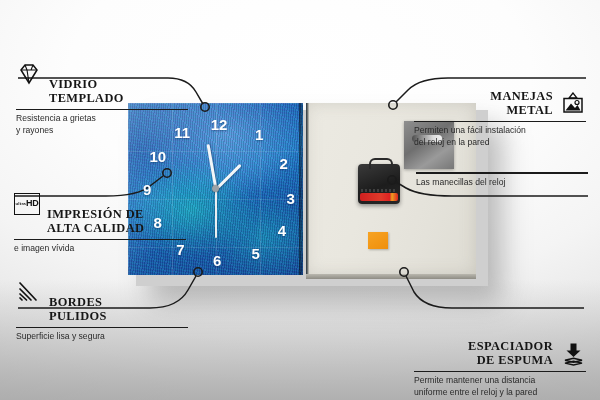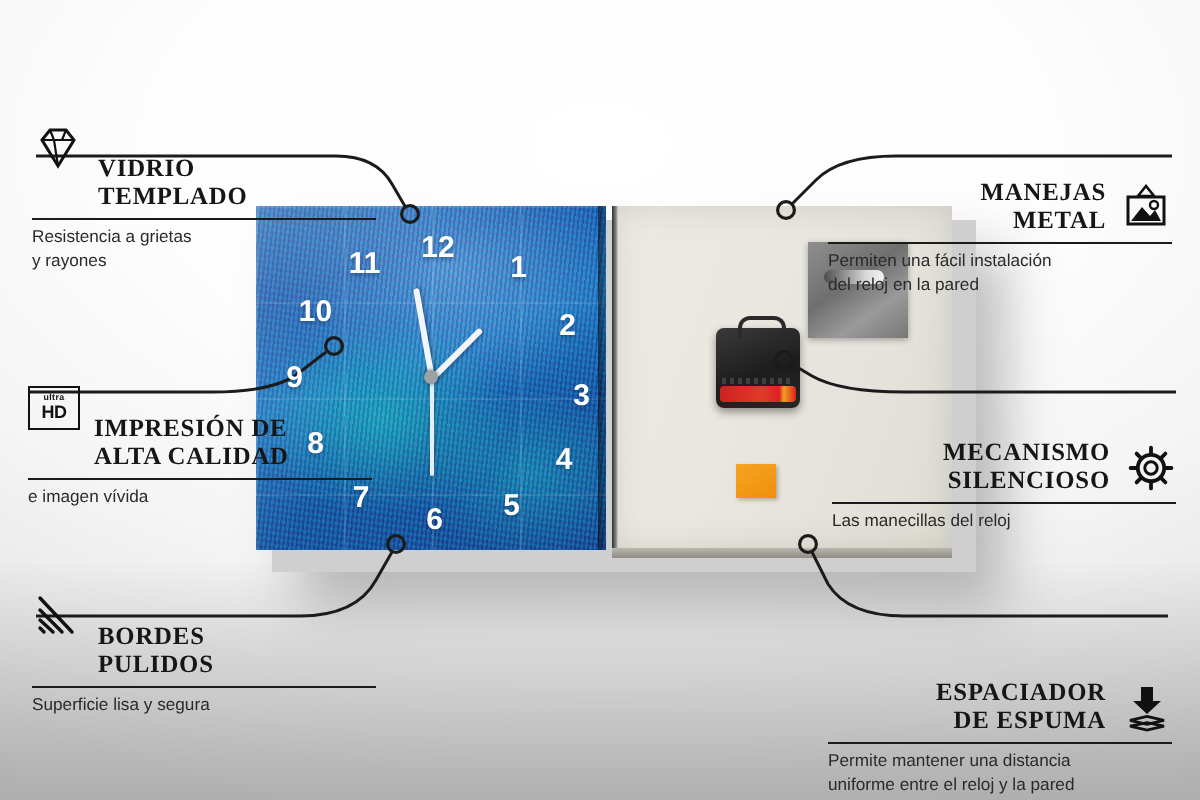--- a/index.html
+++ b/index.html
@@ -121,29 +121,29 @@
   .feat.right .title{text-align:right;}
   .feat .rule{height:1.5px;background:#1b1b1b;width:100%;}
   .feat .desc{
     font-family:Liberation Sans, sans-serif;font-size:8.6px;color:#2a2a2a;
     line-height:1.34;padding-top:3px;
   }
   .feat.right .desc{}
   .ico{flex:0 0 auto;width:26px;height:24px;display:flex;align-items:center;justify-content:center;}
   .ico svg{display:block;}
   .hdbox{
-    width:25px;height:20px;border:1.6px solid #111;display:flex;flex-direction:column;
+    width:25px;height:20px;border:1.6px solid #111;display:flex;flex-direction:row;
     align-items:center;justify-content:center;line-height:1;
   }
   .hdbox .u{font-family:"Liberation Sans",sans-serif;font-size:4.4px;font-weight:700;letter-spacing:.2px;color:#111;}
   .hdbox .h{font-family:"Liberation Sans",sans-serif;font-size:9px;font-weight:700;letter-spacing:-.2px;color:#111;}
 
   #f1{left:16px;top:42px;}
   #f2{left:14px;top:172px;}
-  #f3{left:16px;top:276px;}
+  #f3{left:16px;top:260px;}
   #f4{right:14px;top:42px;}
   #f5{right:12px;top:172px;}
   #f6{right:14px;top:292px;}
 </style>
 </head>
 <body>
 
 <div id="stage">
 
   <div class="bg"></div>
@@ -285,37 +285,20 @@
       </span>
     </div>
     <div class="rule"></div>
     <div class="desc">
       <div>Permiten una fácil instalación</div>
       <div>del reloj en la pared</div>
     </div>
   </div>
 
   <div class="feat right" id="f5">
-    <div class="head">
-      <div class="title">
-        <div>MECANISMO</div>
-        <div>SILENCIOSO</div>
-      </div>
-      <span class="ico">
-        <svg width="25" height="24" viewBox="0 0 25 24">
-          <g fill="none" stroke="#111" stroke-width="1.9">
-            <circle cx="12.5" cy="12" r="6.6"></circle>
-            <circle cx="12.5" cy="12" r="3.1" stroke-width="1.5"></circle>
-            <path d="M12.5,1.8 v3 M12.5,19.2 v3 M2.3,12 h3 M19.7,12 h3
-                     M5.3,4.8 L7.4,6.9 M17.6,17.1 L19.7,19.2
-                     M19.7,4.8 L17.6,6.9 M7.4,17.1 L5.3,19.2" stroke-linecap="round"></path>
-          </g>
-        </svg>
-      </span>
-    </div>
     <div class="rule"></div>
     <div class="desc">
       <div>Las manecillas del reloj</div>
     </div>
   </div>
 
   <div class="feat right" id="f6">
     <div class="head">
       <div class="title">
         <div>ESPACIADOR</div>

